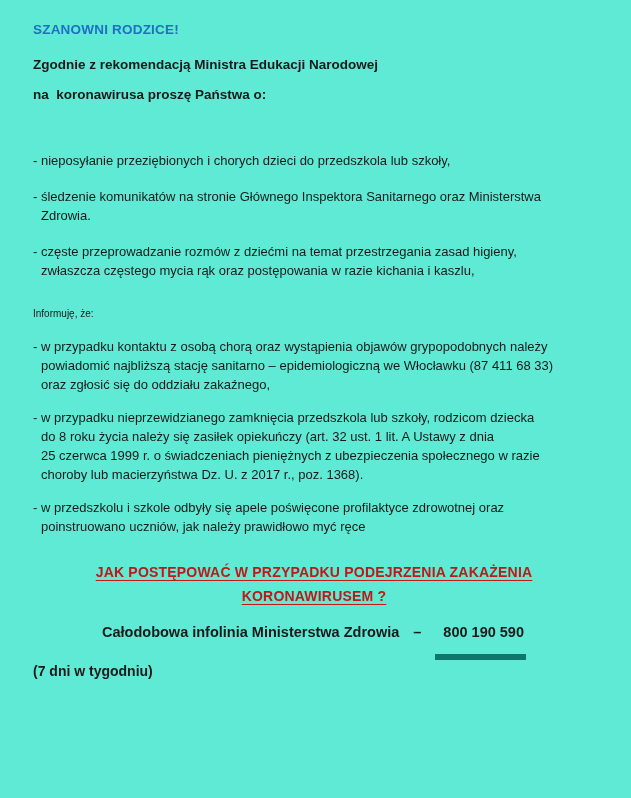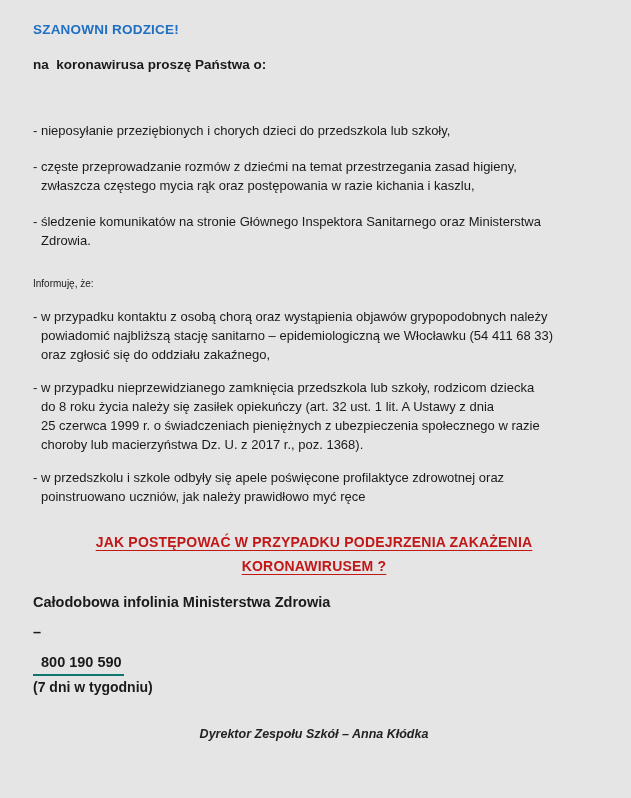--- a/index.html
+++ b/index.html
@@ -5,21 +5,21 @@
   html, body {
     margin: 0;
     padding: 0;
     background: #ffffff;
   }
   .page {
     position: relative;
     width: 631px;
     height: 798px;
     box-sizing: border-box;
-    background: #e5e5e5;
+    background: #5eead4;
     padding: 22px 36px 0 33px;
     font-family: "Liberation Sans", "DejaVu Sans", sans-serif;
     color: #1a1a1a;
     overflow: hidden;
   }
   .greeting {
     color: #1F6FC2;
     font-size: 13.5px;
     font-weight: bold;
     letter-spacing: 0.2px;
@@ -65,25 +65,24 @@
     letter-spacing: 0.2px;
   }
   .hotline {
     margin-top: 16px;
     display: flex;
     justify-content: center;
     align-items: baseline;
     gap: 14px;
     font-size: 14.5px;
     font-weight: bold;
-    flex-direction: column;
   }
   .hl-number {
-    border-bottom: 2px solid #0f766e;
-    padding: 0 2px 4px 8px;
+    border-bottom: 6px solid #0f766e;
+    padding: 0 2px 14px 8px;
   }
   .hotline-sub {
     margin-top: 3px;
     text-align: left;
     font-size: 14px;
     font-weight: bold;
   }
   .signature {
     margin-top: 32px;
     text-align: center;
@@ -95,51 +94,51 @@
   }
 </style>
 </head>
 <body>
 
 <div class="page">
 
   <div class="greeting">SZANOWNI RODZICE!</div>
 
   <div class="intro">
+    <p class="intro-line">Zgodnie z rekomendacją Ministra Edukacji Narodowej</p>
     <p class="intro-line">na  koronawirusa proszę Państwa o:</p>
   </div>
 
   <div class="bullets">
     <p class="bullet">- nieposyłanie przeziębionych i chorych dzieci do przedszkola lub szkoły,</p>
+    <p class="bullet">- śledzenie komunikatów na stronie Głównego Inspektora Sanitarnego oraz Ministerstwa
+Zdrowia.</p>
     <p class="bullet">- częste przeprowadzanie rozmów z dziećmi na temat przestrzegania zasad higieny,
 zwłaszcza częstego mycia rąk oraz postępowania w razie kichania i kaszlu,</p>
-    <p class="bullet">- śledzenie komunikatów na stronie Głównego Inspektora Sanitarnego oraz Ministerstwa
-Zdrowia.</p>
   </div>
 
   <div class="inform-heading">Informuję, że:</div>
 
   <div class="bullets inform">
     <p class="bullet">- w przypadku kontaktu z osobą chorą oraz wystąpienia objawów grypopodobnych należy
-powiadomić najbliższą stację sanitarno – epidemiologiczną we Włocławku (54 411 68 33)
+powiadomić najbliższą stację sanitarno – epidemiologiczną we Włocławku (87 411 68 33)
 oraz zgłosić się do oddziału zakaźnego,</p>
     <p class="bullet">- w przypadku nieprzewidzianego zamknięcia przedszkola lub szkoły, rodzicom dziecka
 do 8 roku życia należy się zasiłek opiekuńczy (art. 32 ust. 1 lit. A Ustawy z dnia
 25 czerwca 1999 r. o świadczeniach pieniężnych z ubezpieczenia społecznego w razie
 choroby lub macierzyństwa Dz. U. z 2017 r., poz. 1368).</p>
     <p class="bullet">- w przedszkolu i szkole odbyły się apele poświęcone profilaktyce zdrowotnej oraz
 poinstruowano uczniów, jak należy prawidłowo myć ręce</p>
   </div>
 
   <div class="alert-heading">JAK POSTĘPOWAĆ W PRZYPADKU PODEJRZENIA ZAKAŻENIA
 KORONAWIRUSEM ?</div>
 
   <div class="hotline">
     <span class="hl-label">Całodobowa infolinia Ministerstwa Zdrowia</span>
     <span class="hl-dash">–</span>
     <span class="hl-number">800 190 590</span>
   </div>
 
   <div class="hotline-sub">(7 dni w tygodniu)</div>
 
-  <div class="signature">Dyrektor Zespołu Szkół – Anna Kłódka</div>
 
 </div>
 
 </body></html>

